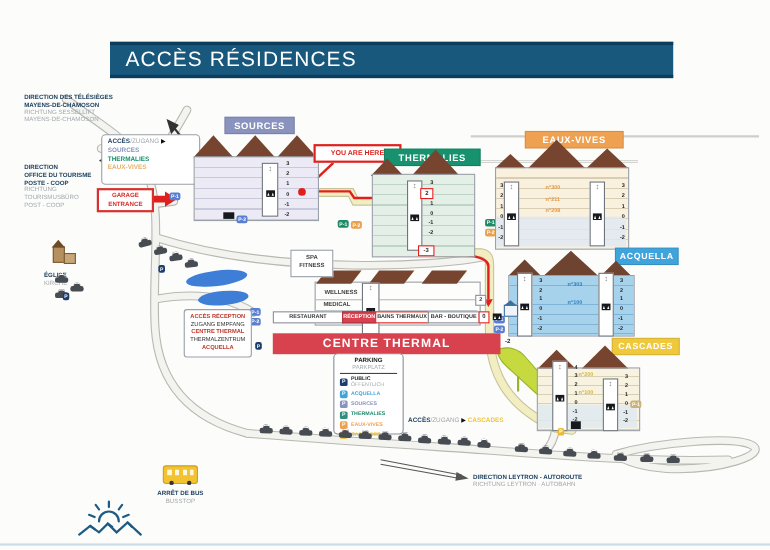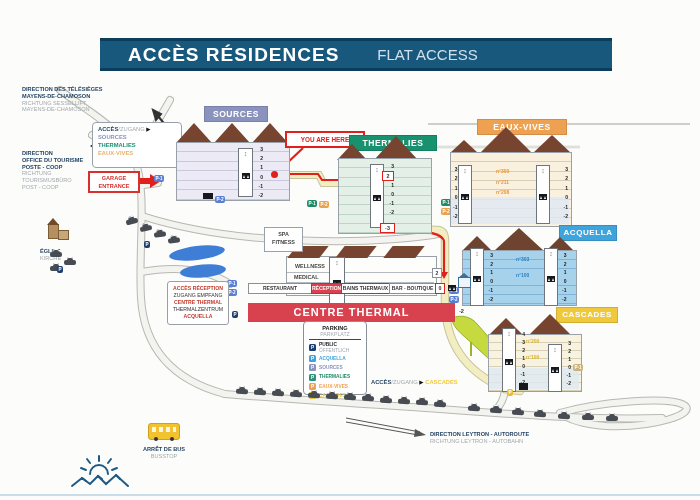--- a/index.html
+++ b/index.html
@@ -1,21 +1,21 @@
 <!DOCTYPE html>
 <html><head>
 <meta charset="utf-8">
 <style>
   html,body{margin:0;padding:0;background:#e8e8e8;font-family:"Liberation Sans",sans-serif;}
   #page{position:relative;width:700px;height:500px;background:#fcfcfa;overflow:hidden;}
   .abs{position:absolute;}
   svg.layer{position:absolute;left:0;top:0;}
   
   .titlebar{left:100px;top:38px;width:512px;height:27px;background:#18587c;border-top:3px solid #0d3d5c;border-bottom:3px solid #0d3d5c;display:flex;align-items:center;color:#fff;}
-  .t-fr{font-size:19px;font-weight:bold;letter-spacing:1px;margin-left:28px;}
+  .t-fr{font-size:19px;font-weight:normal;letter-spacing:1px;margin-left:14px;}
   .t-de{font-size:15px;color:#cfe0ea;margin-left:52px;}
   .t-en{font-size:15px;color:#cfe0ea;margin-left:38px;}
   
   .pre{white-space:pre-line;}
   .tb{font-size:5.6px;font-weight:bold;color:#1c3e5e;line-height:6.8px;}
   .tg{font-size:5.6px;color:#a3a9ae;line-height:6.8px;}
   
   .blbl{color:#fff;font-weight:bold;font-size:8.5px;letter-spacing:.6px;text-align:center;line-height:16px;height:16px;box-shadow:0 0 0 1px rgba(0,0,0,.12) inset;}
   .bldg{border:1px solid #9aa0a8;}
   .roof{width:0;height:0;border-style:solid;border-color:transparent transparent #77452f transparent;}
@@ -124,21 +124,20 @@
     <polygon points="383,219 391,219 387,226"></polygon>
     <polygon points="440,272 448,272 444,279"></polygon>
     <polygon points="398,284 398,292 391,288"></polygon>
     <polygon points="278,172 287,169 282,161"></polygon>
     <polygon points="138,178 150,178 150,174 161,181 150,188 150,184 138,184"></polygon>
   </g>
 </svg>
 
 <div class="abs titlebar">
   <span class="t-fr">ACCÈS RÉSIDENCES</span>
-  <span class="t-en">FLAT ACCESS</span>
 </div>
 
 <div class="abs" style="left:22px;top:86px;">
   <div class="tb pre" style="white-space: pre-line;">DIRECTION DES TÉLÉSIÈGES
 MAYENS-DE-CHAMOSON</div>
   <div class="tg pre" style="white-space: pre-line;">RICHTUNG SESSELLIFT
 MAYENS-DE-CHAMOSON</div>
 </div>
 <div class="abs" style="left:22px;top:150px;">
   <div class="tb pre" style="white-space: pre-line;">DIRECTION

